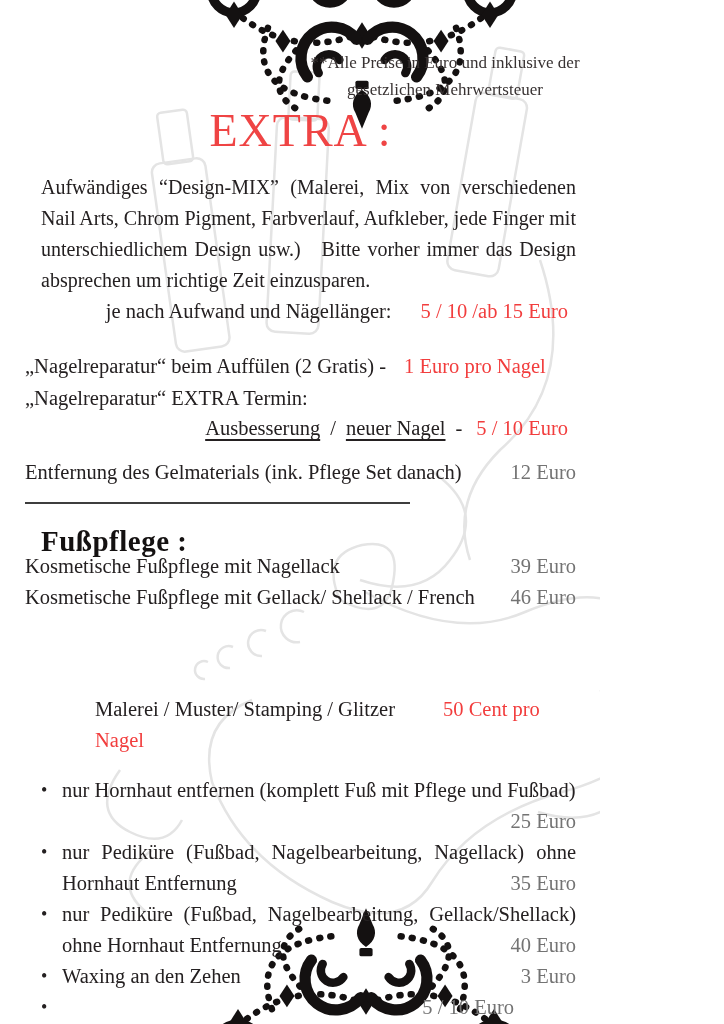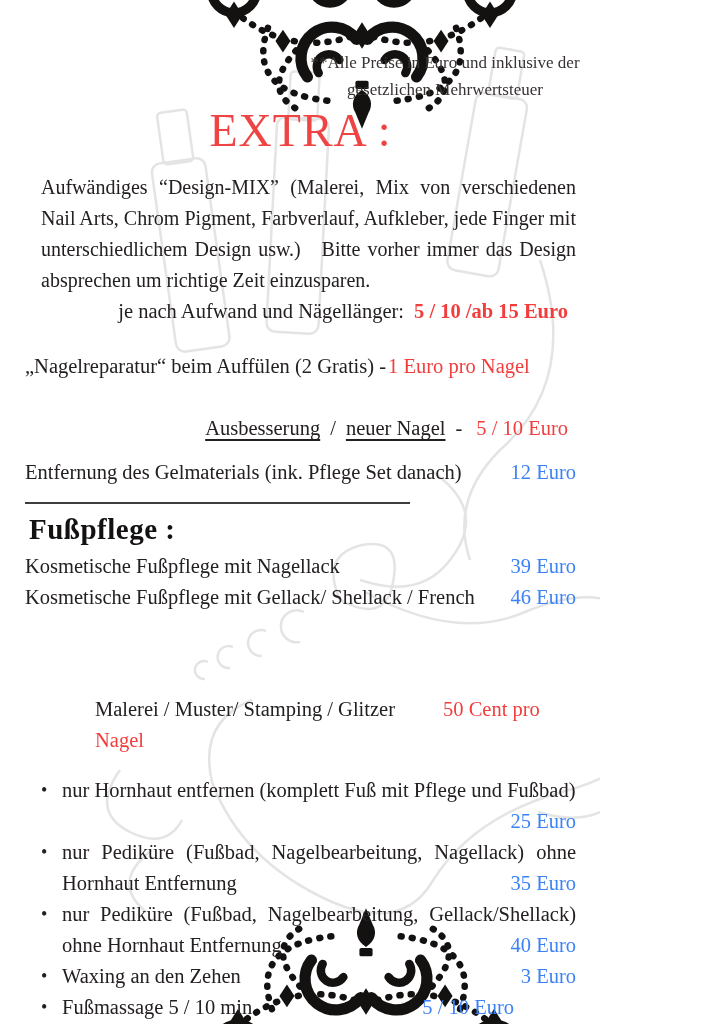--- a/index.html
+++ b/index.html
@@ -28,38 +28,38 @@
   .extra-title{
     top:104px;left:25px;right:24px;
     text-align:center;font-size:46px;letter-spacing:1px;color:#ef4444;
   }
   .para{
     top:172px;left:41px;right:24px;
     font-size:20px;line-height:31px;text-align:justify;
   }
   .row{font-size:20.5px;line-height:31px;}
   .effort-row{top:296px;left:25px;right:24px;text-align:right;padding-right:8px;}
-  .effort-row .price{margin-left:10px;font-weight:bold;}
+  .effort-row .price{margin-left:29px;}
   .repair-row1{top:351px;left:25px;right:24px;}
-  .repair-row1 .price{margin-left:2px;}
+  .repair-row1 .price{margin-left:18px;}
   .repair-row2{top:383px;left:25px;right:24px;}
   .option-row{top:413px;left:25px;right:24px;text-align:right;padding-right:8px;}
   .option-row .sep{margin:0 10px;}
   .option-row .dash{margin-left:10px;margin-right:14px;}
   .u{text-decoration:underline;text-underline-offset:4px;text-decoration-thickness:1.5px;margin-top:44px;}
   .removal-row{top:457px;left:25px;right:24px;overflow:hidden;}
   .divider{top:502px;left:25px;width:385px;border-top:2px solid #3d3d3d;height:0;}
   .fuss-title{
     top:509px;left:25px;
     font-size:29px;font-weight:700;letter-spacing:0.5px;color:#141111;
   }
   .fuss-items{top:551px;left:25px;right:24px;}
   .item{text-align:justify;overflow:hidden;}
   .price{color:#f23d3d;}
-  .price-right{float:right;color:#3b82f6;}
+  .price-right{float:right;color:#737373;}
   .painting-row{top:694px;left:25px;right:24px;padding-left:70px;}
   .painting-row .price{margin-left:48px;}
   .bullets{top:775px;left:25px;right:24px;margin:0;padding:0;list-style:none;}
   .bullets li{
     position:relative;padding-left:37px;
     font-size:20.5px;line-height:31px;text-align:justify;overflow:hidden;
   }
   .bullets li .bullet-dot{
     position:absolute;left:16px;top:0;font-size:18px;color:#242021;
   }
@@ -152,32 +152,35 @@
     <p class="abs para" style="margin:0;">Aufwändiges “Design-MIX” (Malerei, Mix von verschiedenen Nail Arts, Chrom Pigment, Farbverlauf, Aufkleber, jede Finger mit unterschiedlichem Design usw.)&nbsp;&nbsp; Bitte vorher immer das Design absprechen um richtige Zeit einzusparen.</p>
 
     <div class="abs row effort-row">
       <span>je nach Aufwand und Nägellänger:</span><span class="price">5 / 10 /ab 15 Euro</span>
     </div>
 
     <div class="abs row repair-row1">
       <span>„Nagelreparatur“ beim Auffülen (2 Gratis) -</span><span class="price">1 Euro pro Nagel</span>
     </div>
 
+    <div class="abs row repair-row2">
+      <span>„Nagelreparatur“ EXTRA Termin:</span>
+    </div>
 
     <div class="abs row option-row">
       <span class="u">Ausbesserung</span><span class="sep">/</span><span class="u">neuer Nagel</span><span class="dash">-</span><span class="price">5 / 10 Euro</span>
     </div>
 
     <div class="abs row removal-row">
       <span>Entfernung des Gelmaterials (ink. Pflege Set danach)</span><span class="price-right">12 Euro</span>
     </div>
 
     <div class="abs divider"></div>
 
-    <h2 class="abs fuss-title" style="margin:4px;">Fußpflege :</h2>
+    <h2 class="abs fuss-title" style="margin:16px;">Fußpflege :</h2>
 
     <div class="abs fuss-items">
       <div class="row item">
         <span>Kosmetische Fußpflege mit Nagellack</span><span class="price-right">39 Euro</span>
       </div>
       <div class="row item">
         <span>Kosmetische Fußpflege mit Gellack/ Shellack / French</span><span class="price-right">46 Euro</span>
       </div>
     </div>
 
@@ -197,18 +200,18 @@
       <li>
         <span class="bullet-dot">•</span>
         <span>nur Pediküre (Fußbad, Nagelbearbeitung, Gellack/Shellack) ohne Hornhaut Entfernung</span><span class="price-right">40 Euro</span>
       </li>
       <li>
         <span class="bullet-dot">•</span>
         <span>Waxing an den Zehen</span><span class="price-right">3 Euro</span>
       </li>
       <li>
         <span class="bullet-dot">•</span>
-        <span>Fußmassage 5 / 10 min</span><span class="price-right price-offset">5 / 10 Euro</span>
+        <span class="price-right price-offset">5 / 10 Euro</span>
       </li>
     </ul>
 
   </div>
 </div>
 
 </body></html>

